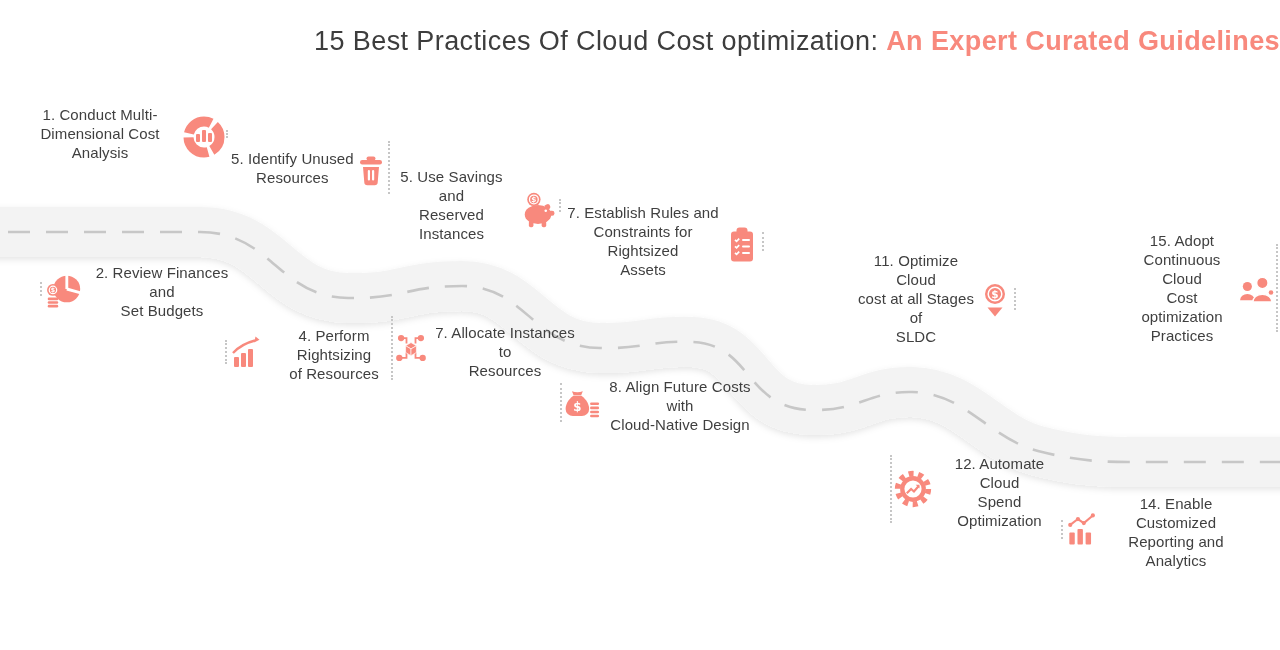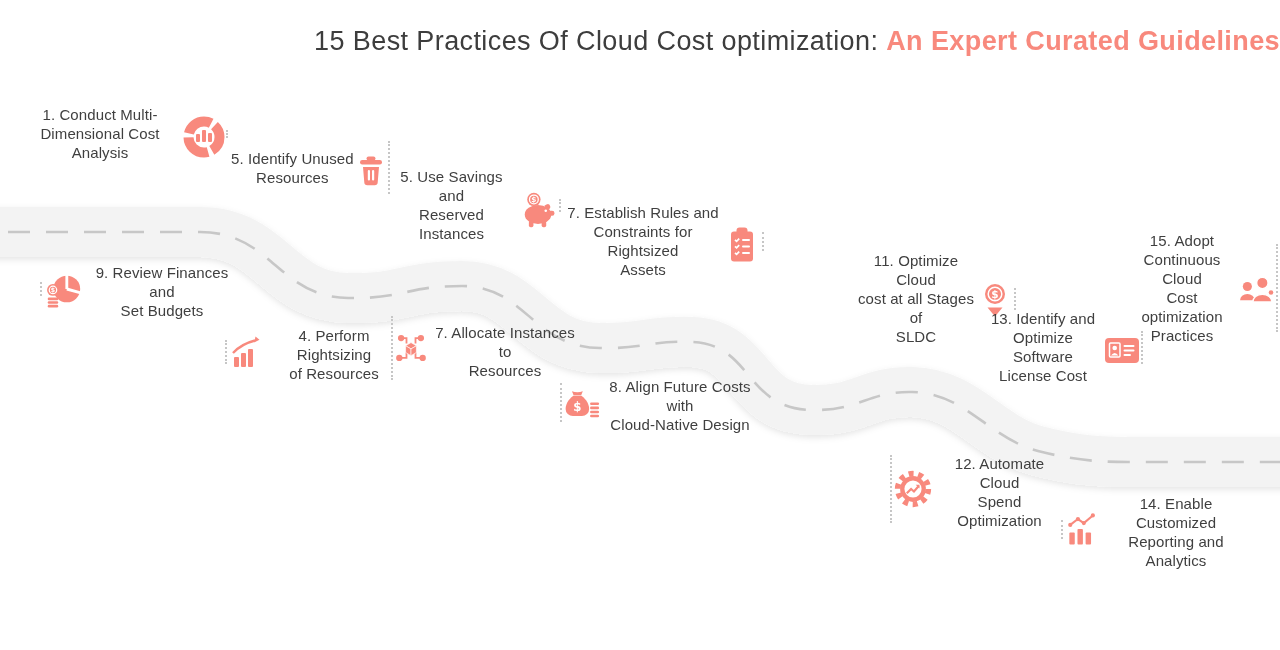--- a/index.html
+++ b/index.html
@@ -85,21 +85,21 @@
         <path d="M26 22 L26 7" stroke="#ffffff" stroke-width="3"></path>
         <path d="M26 22 L40.5 26" stroke="#ffffff" stroke-width="3"></path>
         <circle cx="11.5" cy="23" r="6.2" fill="#f8897d"></circle>
         <circle cx="11.5" cy="23" r="3.9" fill="none" stroke="#ffffff" stroke-width="1.3"></circle>
         <text x="11.5" y="25.4" font-size="6.5" fill="#ffffff" text-anchor="middle" font-family="DejaVu Sans" font-weight="bold">$</text>
         <rect x="6" y="31" width="11" height="2.7" rx="1.3" fill="#f8897d"></rect>
         <rect x="6" y="34.8" width="11" height="2.7" rx="1.3" fill="#f8897d"></rect>
         <rect x="6" y="38.6" width="11" height="2.7" rx="1.3" fill="#f8897d"></rect>
       </svg>
     </div>
-    <div class="label">9.  Review Finances and
+    <div class="label">2.  Review Finances and
 Set Budgets</div>
   </div>
 
   <div class="item above" style="left:231px;top:141px;width:170px">
     <div class="label">5.  Identify Unused
 Resources</div>
     <div class="icon">
       <svg width="34" height="34" viewBox="0 0 34 34">
         <rect x="12.5" y="2.5" width="9" height="4" rx="2" fill="#f8897d"></rect>
         <rect x="6" y="6" width="22" height="4.5" rx="2.2" fill="#f8897d"></rect>
@@ -224,37 +224,20 @@
         <circle cx="22" cy="22" r="13.5" fill="#f8897d"></circle>
         <circle cx="22" cy="22" r="9" fill="#ffffff"></circle>
         <path d="M15.5 26.5 l4.5 -4.5 3 2.6 5 -5.8" stroke="#f8897d" stroke-width="2.3" fill="none"></path>
         <path d="M24.8 17.5 h4 v4 Z" fill="#f8897d"></path>
       </svg>
     </div>
     <div class="label">12. Automate Cloud
 Spend Optimization</div>
   </div>
 
-  <div class="item above" style="left:983px;top:309px;width:160px">
-    <div class="label">13. Identify and
-Optimize Software
-License Cost</div>
-    <div class="icon">
-      <svg width="38" height="30" viewBox="0 0 38 30">
-        <rect x="2" y="2" width="34" height="25" rx="4" fill="#f8897d"></rect>
-        <rect x="6.5" y="7" width="10.5" height="14" rx="1" fill="none" stroke="#ffffff" stroke-width="1.5"></rect>
-        <circle cx="11.7" cy="12" r="2.3" fill="#ffffff"></circle>
-        <path d="M8 19.5 q3.7 -5 7.4 0 Z" fill="#ffffff"></path>
-        <rect x="20.5" y="9" width="11" height="2.1" rx="1" fill="#ffffff"></rect>
-        <rect x="20.5" y="13.5" width="11" height="2.1" rx="1" fill="#ffffff"></rect>
-        <rect x="20.5" y="18" width="7.5" height="2.1" rx="1" fill="#ffffff"></rect>
-      </svg>
-    </div>
-    <div class="connector" style="height:33px"></div>
-  </div>
 
   <div class="item below" style="left:1061px;top:488px;width:190px">
     <div class="connector" style="height:19px"></div>
     <div class="icon">
       <svg width="38" height="38" viewBox="0 0 42 42">
         <rect x="7" y="25" width="6" height="13" rx="1" fill="#f8897d"></rect>
         <rect x="16" y="21" width="6" height="17" rx="1" fill="#f8897d"></rect>
         <rect x="25" y="25" width="6" height="13" rx="1" fill="#f8897d"></rect>
         <path d="M8 16.5 l8.5 -6.5 6.5 4.5 10 -8.5" stroke="#f8897d" stroke-width="2.3" fill="none"></path>
         <circle cx="8" cy="16.5" r="2.3" fill="#f8897d"></circle>

